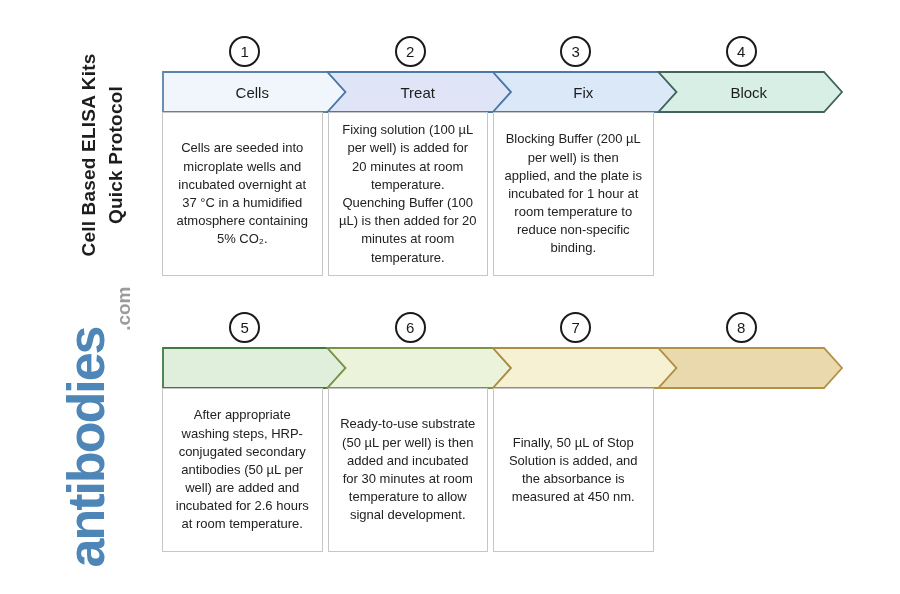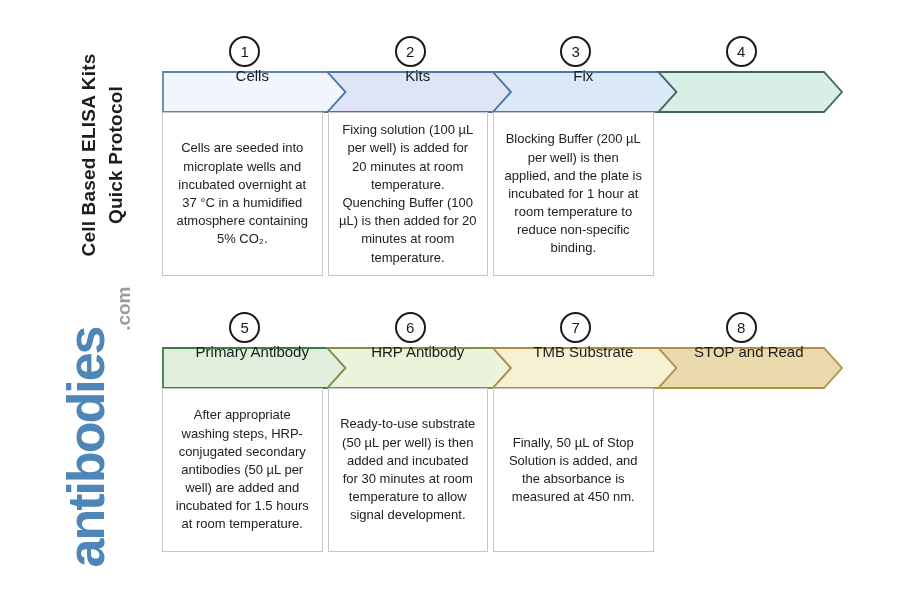--- a/index.html
+++ b/index.html
@@ -32,21 +32,21 @@
     display:grid; grid-template-columns:repeat(4,165.5px);
   }
   .circle-cell { display:flex; justify-content:center; }
   .num-circle {
     width:27px; height:27px; border:2px solid #1a1a1a; border-radius:50%;
     background:#ffffff; display:flex; align-items:center; justify-content:center;
     font-size:15px; color:#1a1a1a;
   }
   .arrows-svg { position:absolute; top:35px; left:0; }
   .arrow-labels {
-    position:absolute; top:18px; left:0; width:662px; height:42px;
+    position:absolute; top:35px; left:0; width:662px; height:42px;
     display:grid; grid-template-columns:repeat(4,165.5px);
   }
   .arrow-label {
     display:flex; align-items:center; justify-content:center;
     padding-left:15px; font-size:15px; color:#1c1c1c;
   }
   .boxes {
     position:absolute; top:76px; left:0;
     display:grid; grid-template-columns:repeat(4,160.5px); column-gap:5px;
   }
@@ -100,22 +100,23 @@
 
     <svg class="arrows-svg" width="684" height="42" viewBox="0 0 684 42">
       <path stroke-width="1.8" d="M1,1 H165.5 L183.5,21 L165.5,41 H1 Z" fill="#f0f6fb" stroke="#5c83ab"></path>
       <path stroke-width="1.8" d="M165.5,1 H331 L349,21 L331,41 H165.5 L183.5,21 Z" fill="#dfe5f7" stroke="#4c78a8"></path>
       <path stroke-width="1.8" d="M331,1 H496.5 L514.5,21 L496.5,41 H331 L349,21 Z" fill="#dbe8f8" stroke="#4c78a8"></path>
       <path stroke-width="1.8" d="M496.5,1 H662 L680,21 L662,41 H496.5 L514.5,21 Z" fill="#d8efe6" stroke="#41655c"></path>
     </svg>
 
     <div class="arrow-labels">
       <div class="arrow-label">Cells</div>
-      <div class="arrow-label">Kits</div>
+      <div class="arrow-label">Treat</div>
       <div class="arrow-label">Fix</div>
+      <div class="arrow-label">Block</div>
     </div>
 
     <div class="boxes">
       <div class="desc-box">
           <p>Cells are seeded into microplate wells and incubated overnight at 37 °C in a humidified atmosphere containing 5% CO₂.</p>
         </div>
       <div class="desc-box">
           <p>Fixing solution (100 µL per well) is added for 20 minutes at room temperature. Quenching Buffer (100 µL) is then added for 20 minutes at room temperature.</p>
         </div>
       <div class="desc-box">
@@ -148,30 +149,24 @@
         </div>
     </div>
 
     <svg class="arrows-svg" width="684" height="42" viewBox="0 0 684 42">
       <path stroke-width="1.8" d="M1,1 H165.5 L183.5,21 L165.5,41 H1 Z" fill="#e0efdc" stroke="#3f7a44"></path>
       <path stroke-width="1.8" d="M165.5,1 H331 L349,21 L331,41 H165.5 L183.5,21 Z" fill="#ebf3da" stroke="#7d9247"></path>
       <path stroke-width="1.8" d="M331,1 H496.5 L514.5,21 L496.5,41 H331 L349,21 Z" fill="#f6f1d3" stroke="#ab8d42"></path>
       <path stroke-width="1.8" d="M496.5,1 H662 L680,21 L662,41 H496.5 L514.5,21 Z" fill="#ead9ac" stroke="#b29146"></path>
     </svg>
 
-    <div class="arrow-labels">
-      <div class="arrow-label">Primary Antibody</div>
-      <div class="arrow-label">HRP Antibody</div>
-      <div class="arrow-label">TMB Substrate</div>
-      <div class="arrow-label">STOP and Read</div>
-    </div>
 
     <div class="boxes">
       <div class="desc-box">
-          <p>After appropriate washing steps, HRP-conjugated secondary antibodies (50 µL per well) are added and incubated for 1.5 hours at room temperature.</p>
+          <p>After appropriate washing steps, HRP-conjugated secondary antibodies (50 µL per well) are added and incubated for 2.6 hours at room temperature.</p>
         </div>
       <div class="desc-box">
           <p>Ready-to-use substrate (50 µL per well) is then added and incubated for 30 minutes at room temperature to allow signal development.</p>
         </div>
       <div class="desc-box">
           <p>Finally, 50 µL of Stop Solution is added, and the absorbance is measured at 450 nm.</p>
         </div>
     </div>
   </section>
 

